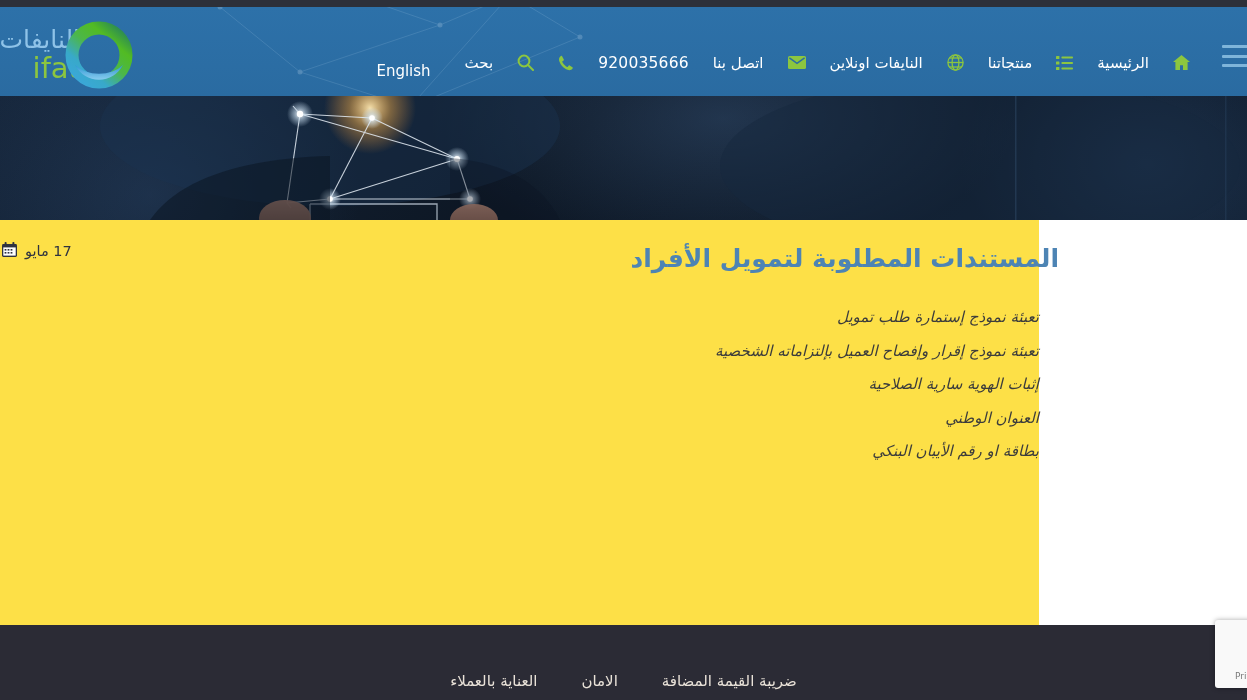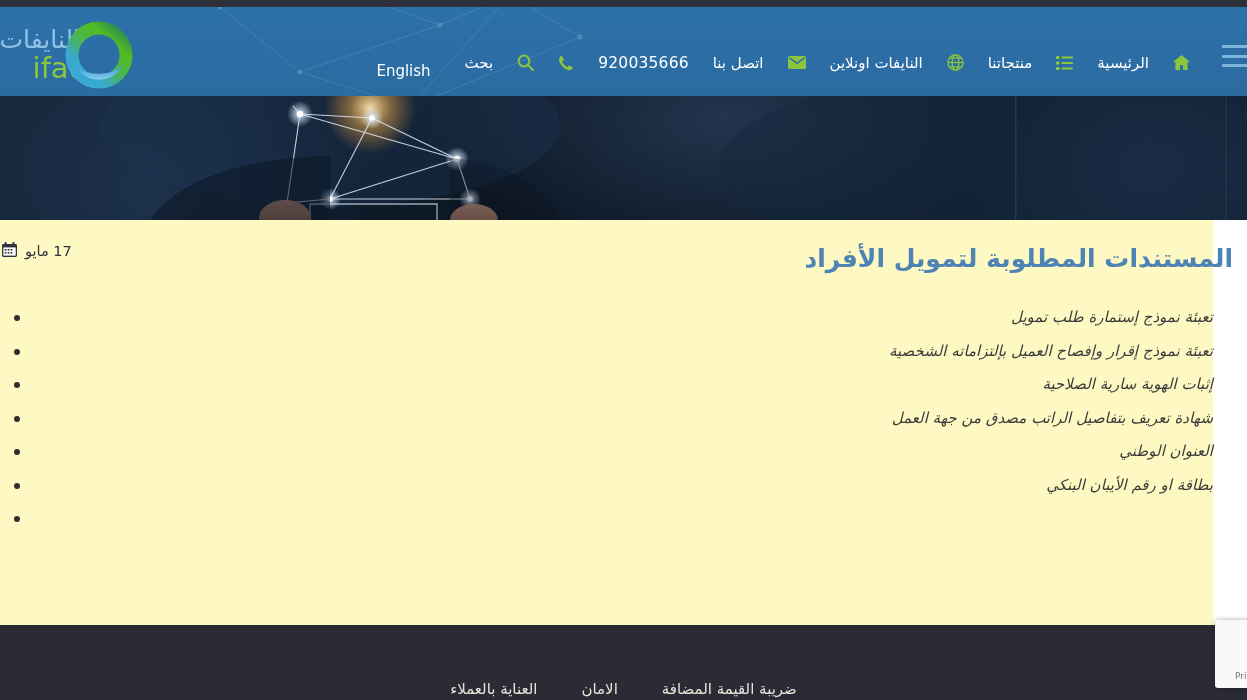--- a/index.html
+++ b/index.html
@@ -156,23 +156,23 @@
     position: absolute;
     top: 0; left: 0;
     width: 1247px;
     height: 124px;
   }
 
   
   .content {
     position: absolute;
     top: 220px; left: 0;
-    width: 1213px;
+    width: 1039px;
     height: 405px;
-    background: #fef9c3;
+    background: #fde047;
   }
 
   .meta-date {
     position: absolute;
     top: 22px;
     left: 2px;
     display: flex;
     flex-direction: row;
     align-items: center;
     gap: 8px;
@@ -247,21 +247,20 @@
     align-items: center;
     gap: 44px;
     direction: rtl;
   }
   .footer-links a {
     color: #e9e2d8;
     font-size: 15px;
     text-decoration: none;
     white-space: nowrap;
     cursor: pointer;
-    margin-top: 8px;
   }
 
   
   .recaptcha {
     position: absolute;
     top: 620px;
     left: 1215px;
     width: 70px;
     height: 68px;
     background: #f9f9f9;
@@ -499,21 +498,21 @@
         </svg>
       </span>
     </div>
 
     <div class="article-title">المستندات المطلوبة لتمويل الأفراد</div>
 
     <ul class="doc-list">
       <li><span class="bullet"></span><span>تعبئة نموذج إستمارة طلب تمويل</span></li>
       <li><span class="bullet"></span><span>تعبئة نموذج إقرار وإفصاح العميل بإلتزاماته الشخصية</span></li>
       <li><span class="bullet"></span><span>إثبات الهوية سارية الصلاحية</span></li>
-      <li><span class="bullet"></span><span>شهادة تعريف بتفاصيل الراتب مصدق من جهة العمل</span></li>
+      <li><span class="bullet"></span></li>
       <li><span class="bullet"></span><span>العنوان الوطني</span></li>
       <li><span class="bullet"></span><span>بطاقة او رقم الأيبان البنكي</span></li>
       <li><span class="bullet"></span></li>
     </ul>
   </div>
 
   <div class="footer">
     <div class="footer-links">
       <a>ضريبة القيمة المضافة</a>
       <a>الامان</a>

